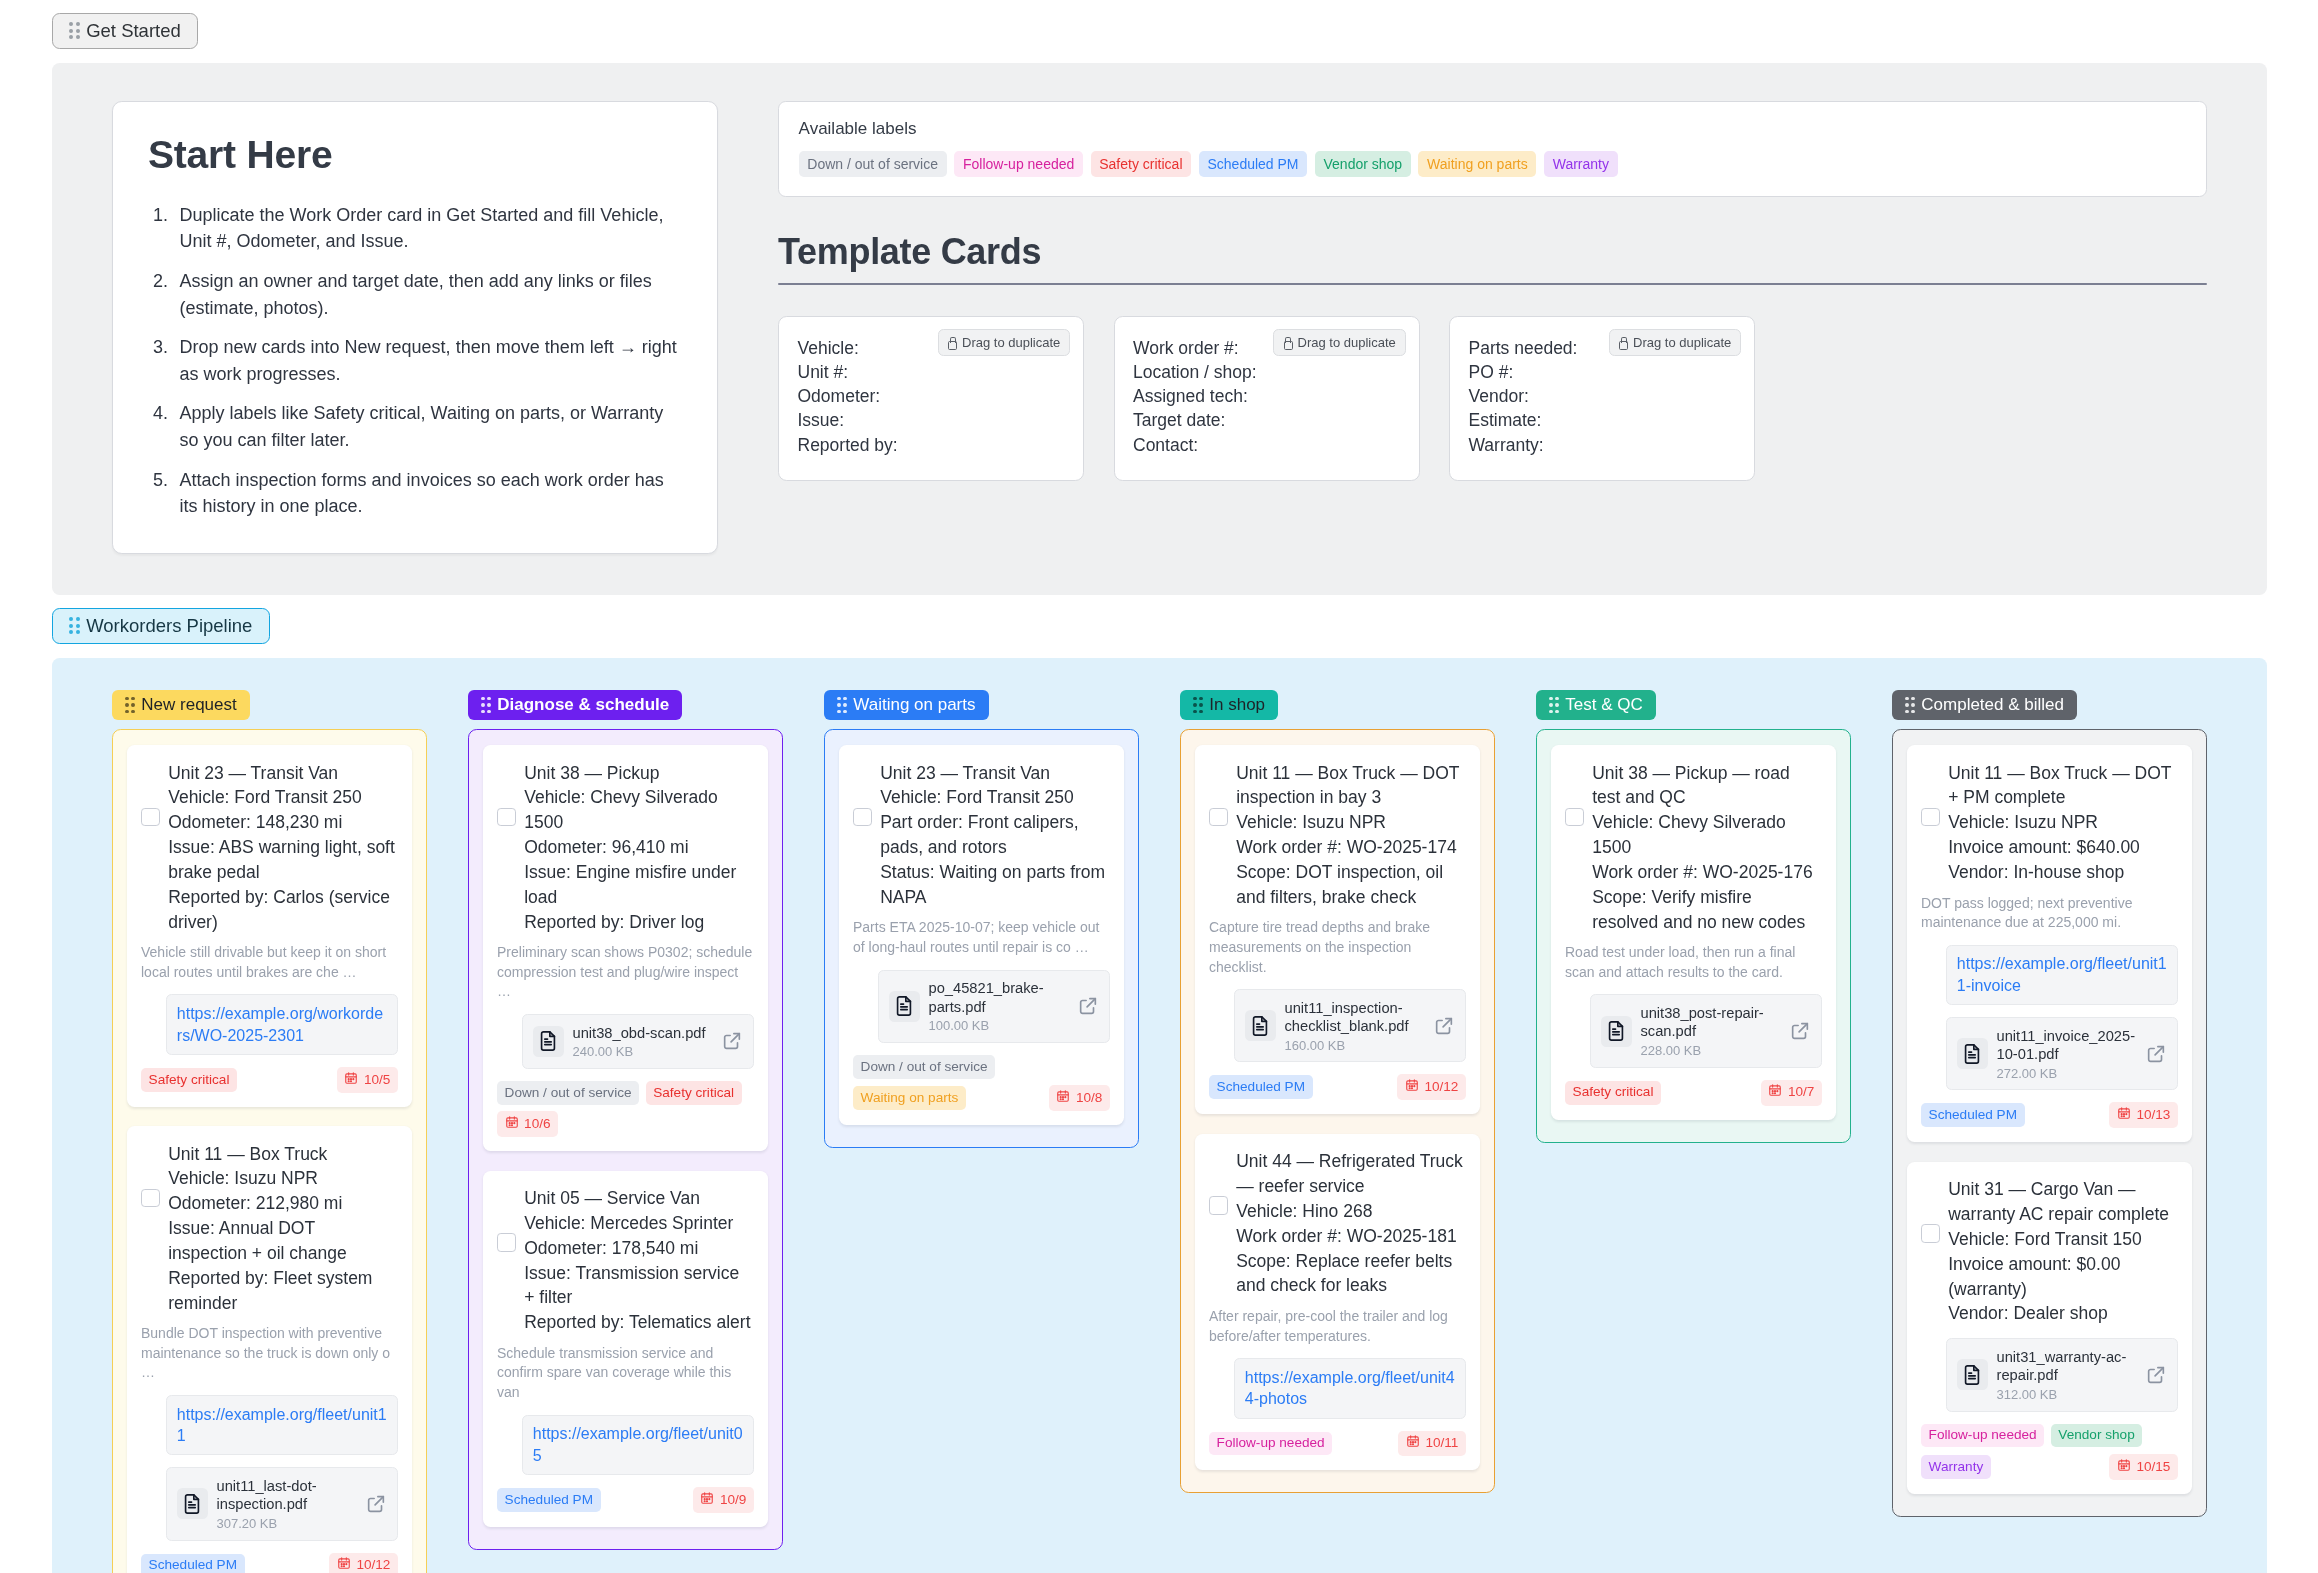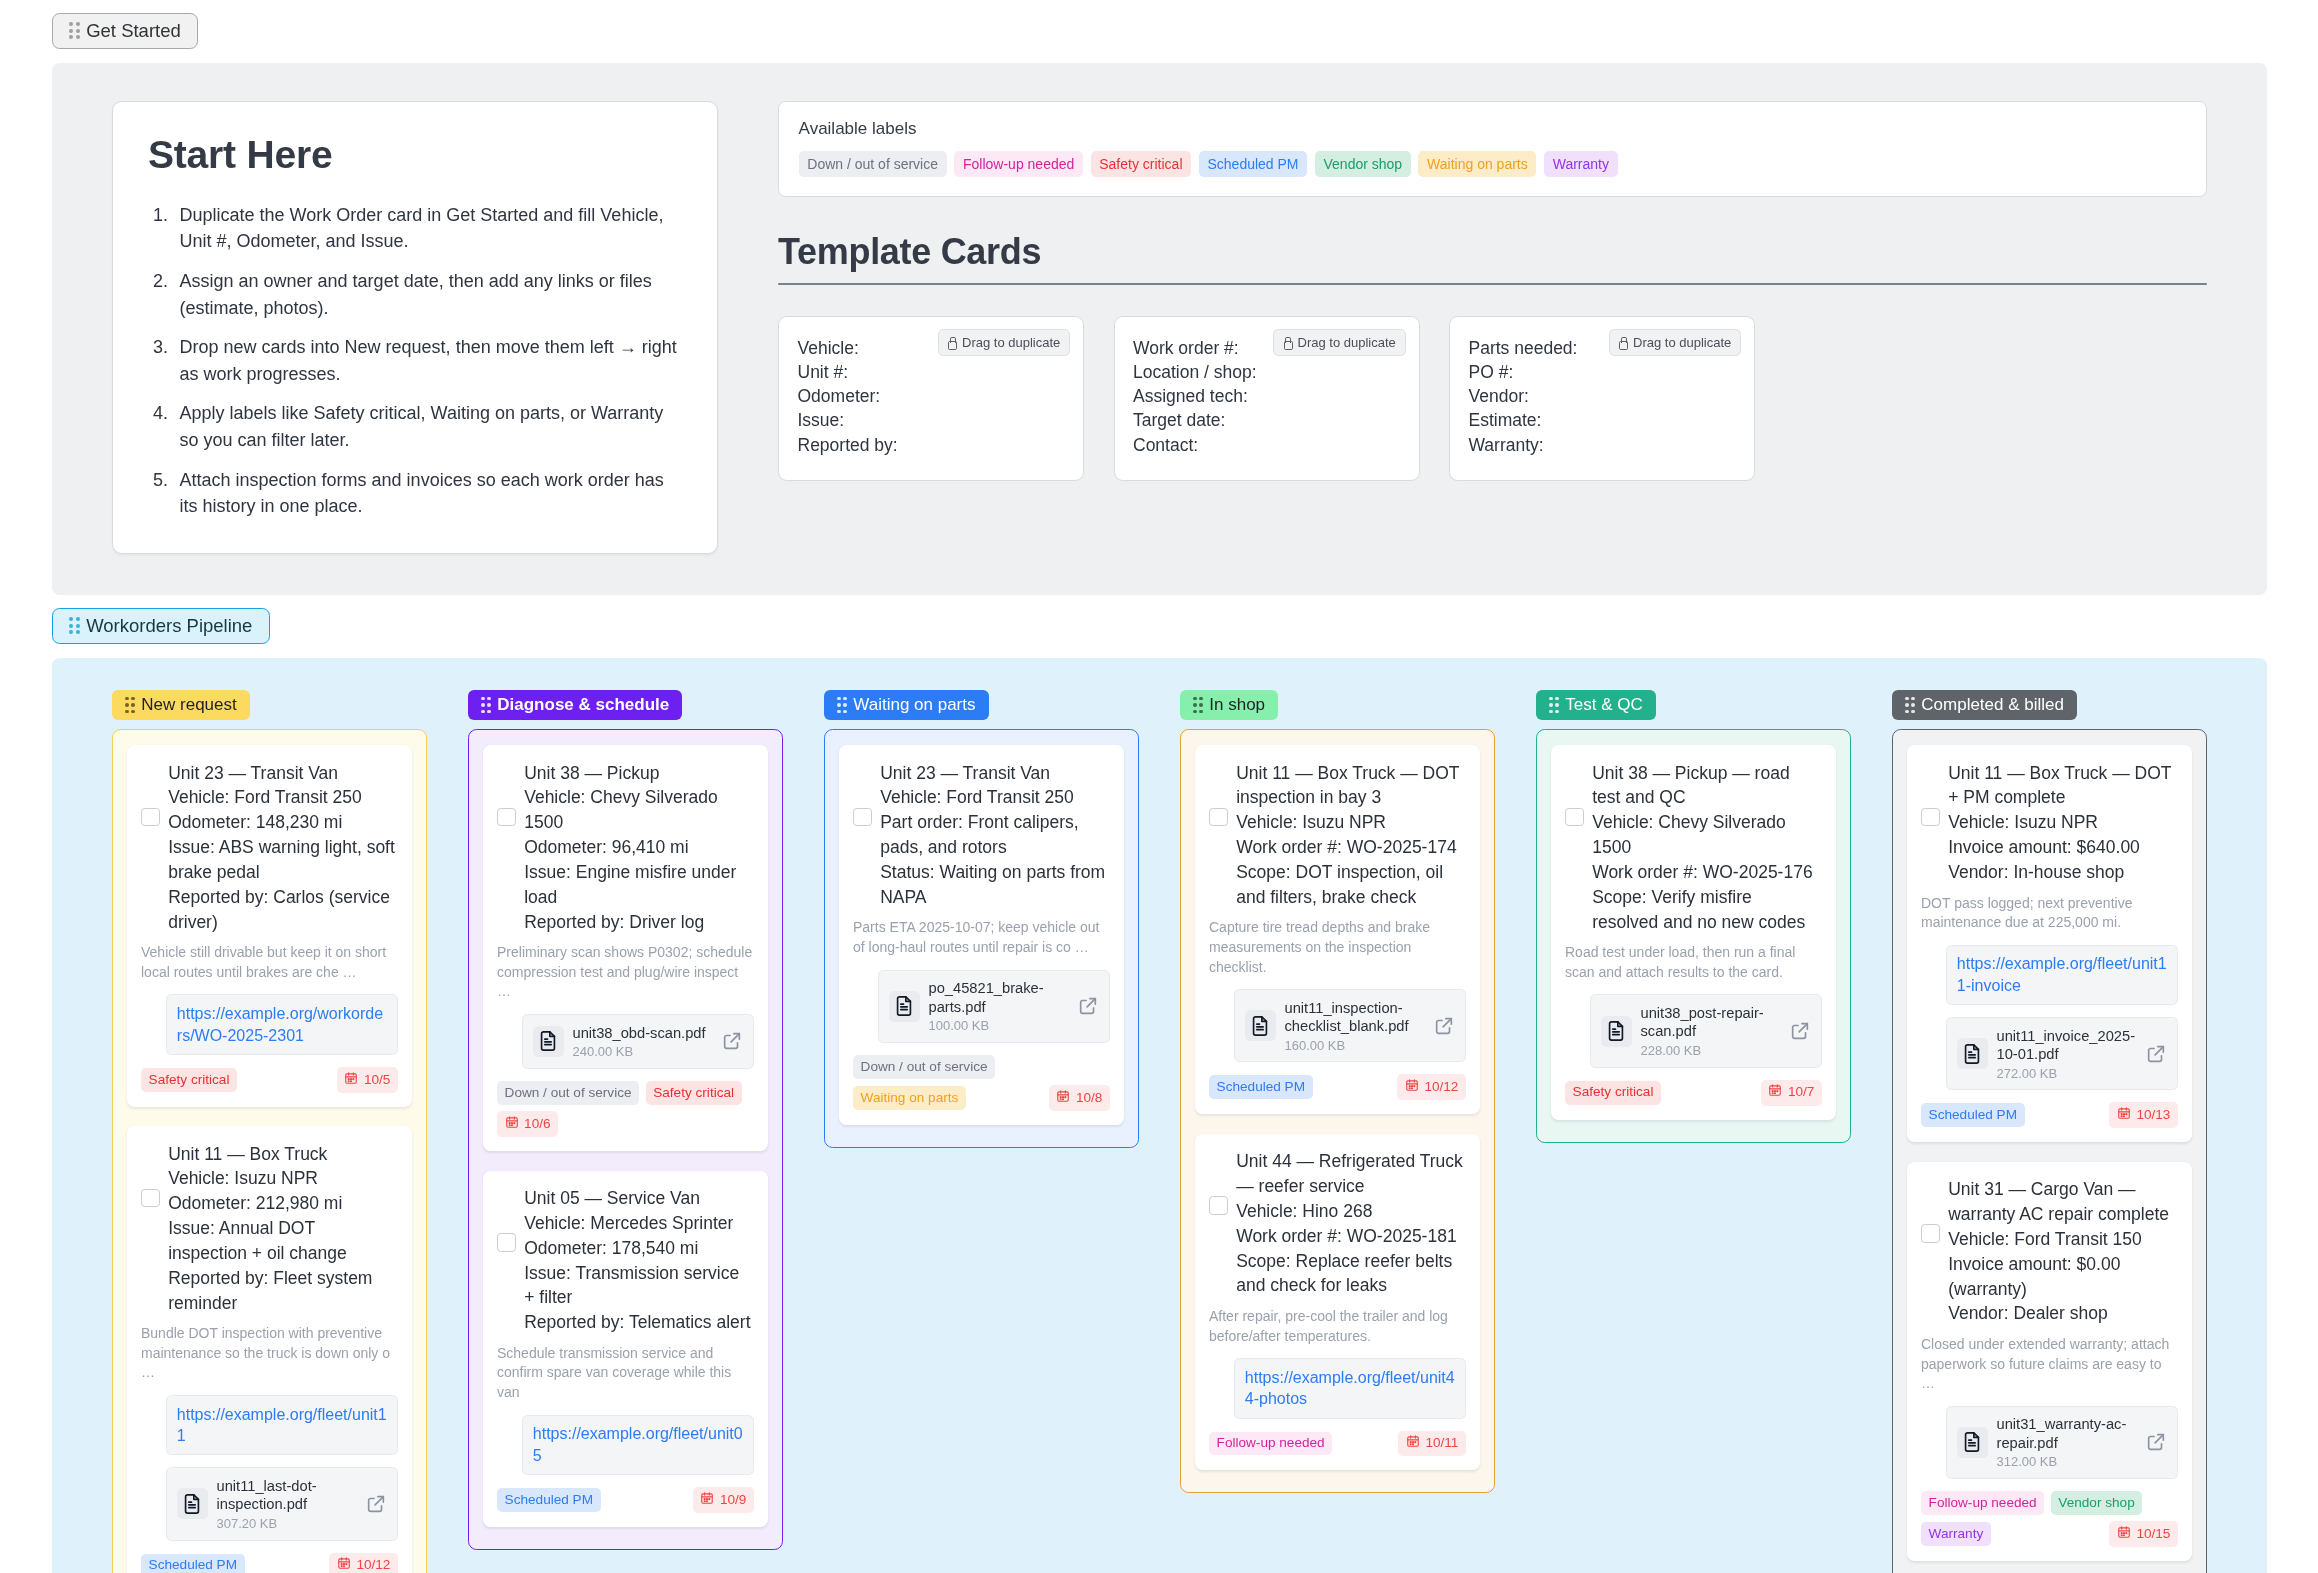--- a/index.html
+++ b/index.html
@@ -483,21 +483,21 @@
                     <circle cx="12" cy="14" r=".9" fill="#ef4444"></circle>
                     <circle cx="16" cy="14" r=".9" fill="#ef4444"></circle>
                     <circle cx="8" cy="17.5" r=".9" fill="#ef4444"></circle>
                     <circle cx="12" cy="17.5" r=".9" fill="#ef4444"></circle>
                   </svg></span>
                 <span>10/8</span>
               </span>
             </div>
           </div>
         </div></div>
-      <div class="col"><div class="col-head dark-text" style="background: #86efac;">
+      <div class="col"><div class="col-head dark-text" style="background: #14b8a6;">
           <span class="grip">
             <i></i>
             <i></i>
             <i></i>
             <i></i>
             <i></i>
             <i></i>
           </span>
           <span>In shop</span>
         </div><div class="col-body" style="background: rgb(253, 246, 236); border-color: rgb(232, 160, 51);">
@@ -671,21 +671,20 @@
                   </svg></span>
                 <span>10/13</span>
               </span>
             </div>
           </div>
           <div class="card">
             <div class="card-top">
               <div class="cbox"></div>
               <div class="card-title">Unit 31 — Cargo Van — warranty AC repair complete<br>Vehicle: Ford Transit 150<br>Invoice amount: $0.00 (warranty)<br>Vendor: Dealer shop</div>
             </div>
-            <div class="card-note">Closed under extended warranty; attach paperwork so future claims are easy to …</div>
             <div class="file-box">
               <span class="file-ic">
                 <svg class="file-glyph" width="22" height="22" viewBox="0 0 24 24" fill="none" stroke="#111827" stroke-width="1.8" stroke-linecap="round" stroke-linejoin="round">
                   <path d="M14 2H7a2 2 0 0 0-2 2v16a2 2 0 0 0 2 2h10a2 2 0 0 0 2-2V7z"></path>
                   <path d="M14 2v5h5"></path>
                   <path d="M8.5 13h7M8.5 16h7M8.5 10h3"></path>
                 </svg>
               </span>
               <span class="file-meta">
                 <span class="file-name" style="display: block;">unit31_warranty-ac-repair.pdf</span>

